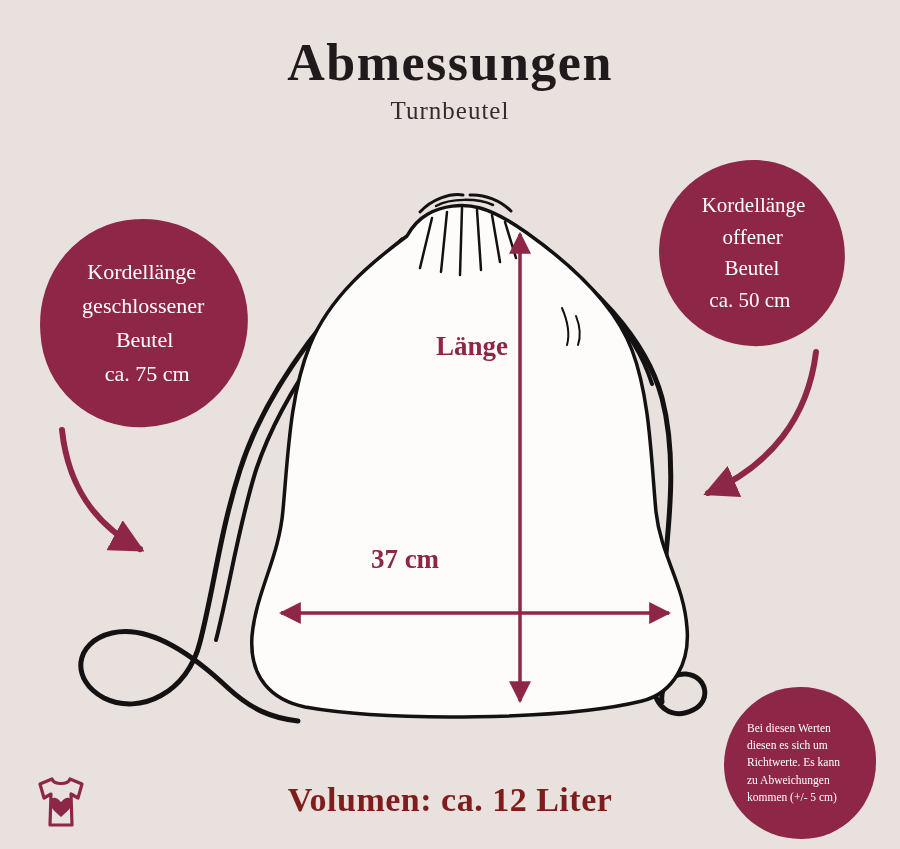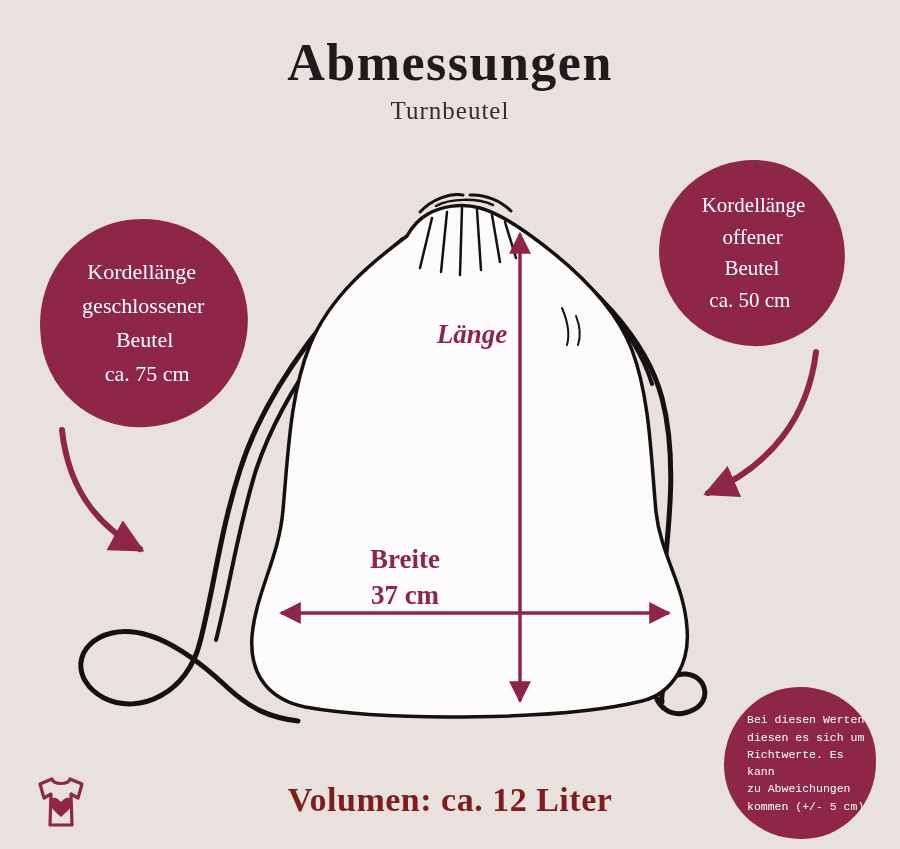--- a/index.html
+++ b/index.html
@@ -38,29 +38,29 @@
     border-radius:51% 49% 48% 52% / 49% 52% 48% 51%;
     transform:rotate(2deg);
   }
   .badge-note{
     left:724px;top:687px;width:152px;height:152px;
     border-radius:50% 50% 49% 51% / 52% 48% 51% 49%;
   }
   .badge-left .bl{font-size:22px;line-height:1.55;transform:rotate(3deg);}
   .badge-right .bl{font-size:21px;line-height:1.5;transform:rotate(-2deg);}
   .badge-note .nl{
-    font-family:Liberation Mono, monospace;
+    font-family:Liberation Serif, serif;
     font-size:11.5px;line-height:1.5;text-align:left;width:122px;margin-left:16px;
   }
   
   .measure{
     position:absolute;text-align:center;color:#8e2747;
     font-weight:600;font-size:27px;line-height:1.35;
   }
-  .measure-length{left:398px;top:316px;width:148px;font-style:italic;}
+  .measure-length{left:398px;top:328px;width:148px;}
   .measure-width{left:330px;top:541px;width:150px;}
   
   .volume{
     position:absolute;left:0;right:0;top:781px;text-align:center;
     color:#7f1d1d;font-size:34px;font-weight:600;letter-spacing:0.5px;
   }
   .logo{position:absolute;left:26px;top:776px;width:70px;height:62px;}
 </style>
 </head>
 <body>
@@ -151,21 +151,20 @@
     <div class="nl">diesen es sich um</div>
     <div class="nl">Richtwerte. Es kann</div>
     <div class="nl">zu Abweichungen</div>
     <div class="nl">kommen (+/- 5 cm)</div>
   </div>
 
   <div class="measure measure-length">
     <div>Länge</div>
   </div>
   <div class="measure measure-width">
-    <div>Breite</div>
     <div>37 cm</div>
   </div>
 
   <div class="volume">Volumen: ca. 12 Liter</div>
 
   <svg class="logo" viewBox="0 0 70 62" aria-hidden="true">
     <path d="M14 8 L26 3 C28 9, 42 9, 44 3 L56 8 L52 22 L45 18 L46 49 L24 49 L25 18 L18 22 Z" fill="none" stroke="#8e2747" stroke-width="3.2" stroke-linejoin="round"></path>
     <path d="M35 41 C28 35, 24 31, 24 26.5 C24 22.5, 28 20.5, 31 22.5 C33 23.8, 35 26, 35 26 C35 26, 37 23.8, 39 22.5 C42 20.5, 46 22.5, 46 26.5 C46 31, 42 35, 35 41 Z" fill="#8e2747"></path>
   </svg>
 

